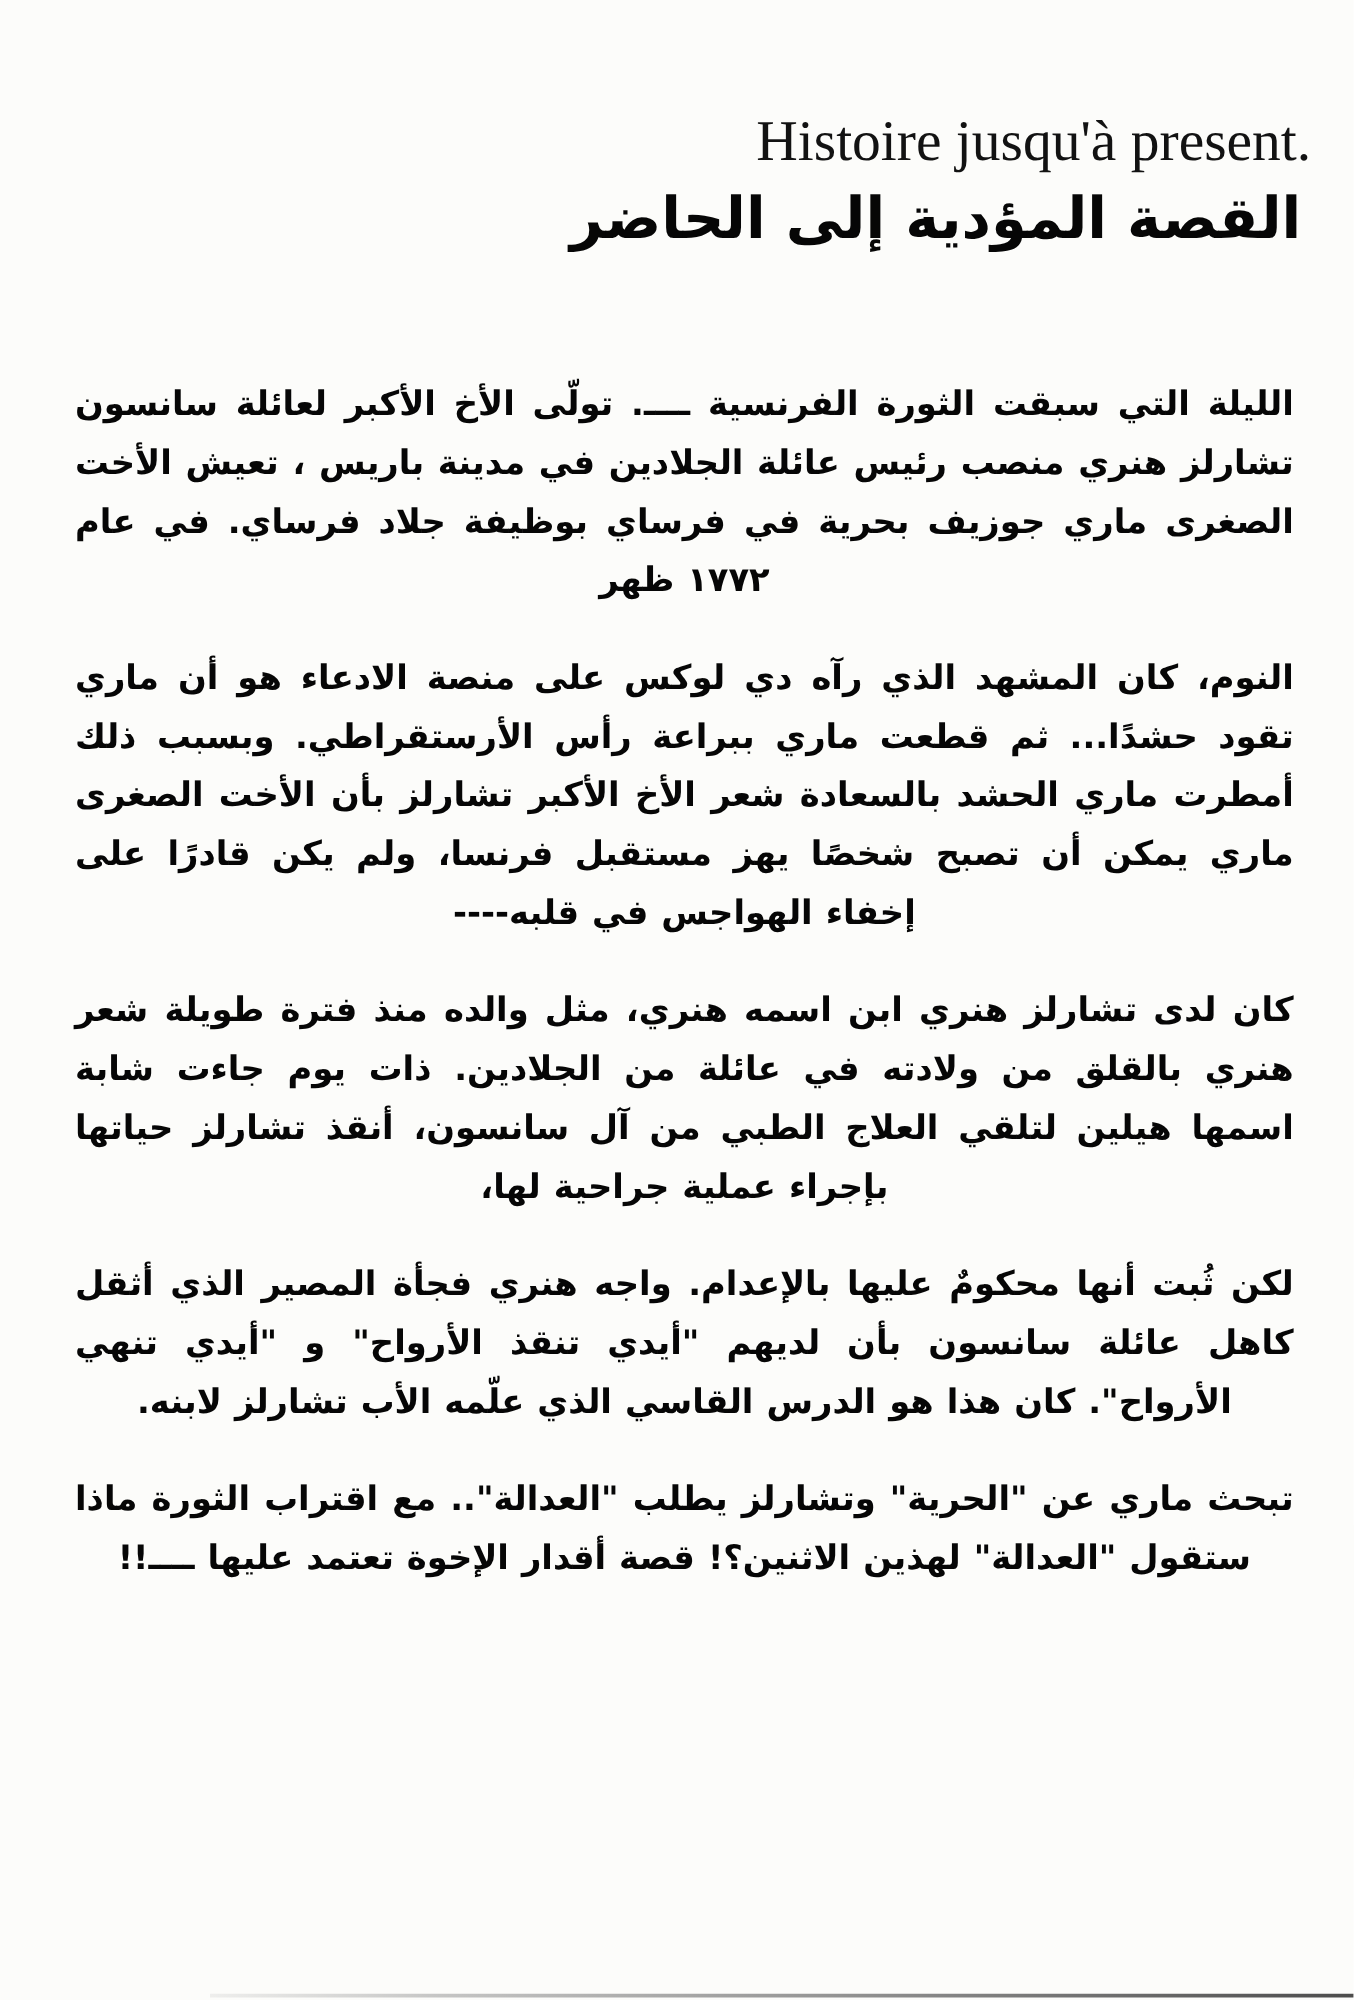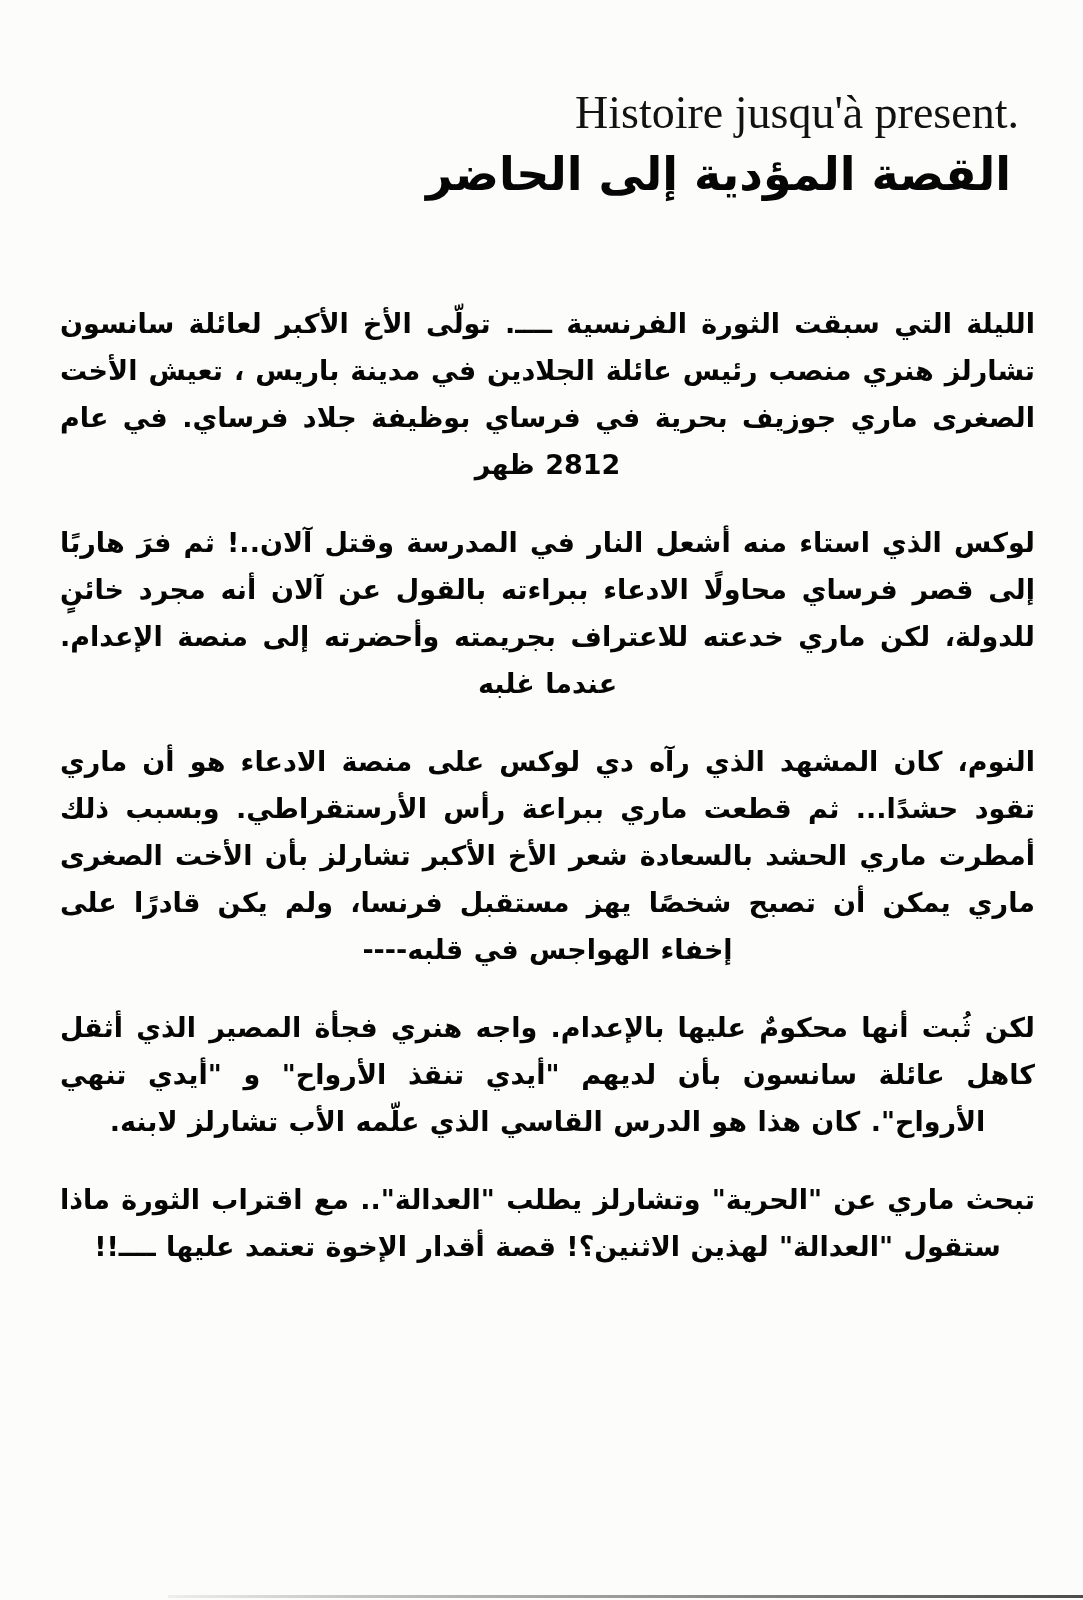--- a/index.html
+++ b/index.html
@@ -8,21 +8,21 @@
     width: 1083px;
     height: 1600px;
     background: #fcfcfa;
     overflow: hidden;
     font-family: "DejaVu Sans", sans-serif;
     color: #060606;
   }
   .titles {
     position: absolute;
     top: 86px;
-    left: 575px;
+    left: 605px;
     width: 436px;
     text-align: right;
   }
   .title-fr {
     font-family: "Liberation Serif", "DejaVu Serif", serif;
     font-size: 46px;
     line-height: 54px;
     color: #121212;
     white-space: nowrap;
   }
@@ -69,22 +69,22 @@
 <body>
 
 <div class="page">
 
   <header class="titles">
     <div class="title-fr">Histoire jusqu'à present.</div>
     <div class="title-ar">القصة المؤدية إلى الحاضر</div>
   </header>
 
   <main class="body-text">
-    <p>الليلة التي سبقت الثورة الفرنسية ــــ. تولّى الأخ الأكبر لعائلة سانسون تشارلز هنري منصب رئيس عائلة الجلادين في مدينة باريس ، تعيش الأخت الصغرى ماري جوزيف بحرية في فرساي بوظيفة جلاد فرساي. في عام 2812 ظهر</p>
-    <p>لوكس الذي استاء منه أشعل النار في المدرسة وقتل آلان..! ثم فرَ هاربًا إلى قصر فرساي محاولًا الادعاء ببراءته بالقول عن آلان أنه مجرد خائنٍ للدولة، لكن ماري خدعته للاعتراف بجريمته وأحضرته إلى منصة الإعدام. عندما غلبه</p>
+    <p>الليلة التي سبقت الثورة الفرنسية ــــ. تولّى الأخ الأكبر لعائلة سانسون تشارلز هنري منصب رئيس عائلة الجلادين في مدينة باريس ، تعيش الأخت الصغرى ماري جوزيف بحرية في فرساي بوظيفة جلاد فرساي. في عام ١٧٧٢ ظهر</p>
     <p>النوم، كان المشهد الذي رآه دي لوكس على منصة الادعاء هو أن ماري تقود حشدًا... ثم قطعت ماري ببراعة رأس الأرستقراطي. وبسبب ذلك أمطرت ماري الحشد بالسعادة شعر الأخ الأكبر تشارلز بأن الأخت الصغرى ماري يمكن أن تصبح شخصًا يهز مستقبل فرنسا، ولم يكن قادرًا على إخفاء الهواجس في قلبه----</p>
+    <p>كان لدى تشارلز هنري ابن اسمه هنري، مثل والده منذ فترة طويلة شعر هنري بالقلق من ولادته في عائلة من الجلادين. ذات يوم جاءت شابة اسمها هيلين لتلقي العلاج الطبي من آل سانسون، أنقذ تشارلز حياتها بإجراء عملية جراحية لها،</p>
     <p>لكن ثُبت أنها محكومٌ عليها بالإعدام. واجه هنري فجأة المصير الذي أثقل كاهل عائلة سانسون بأن لديهم "أيدي تنقذ الأرواح" و "أيدي تنهي الأرواح". كان هذا هو الدرس القاسي الذي علّمه الأب تشارلز لابنه.</p>
     <p>تبحث ماري عن "الحرية" وتشارلز يطلب "العدالة".. مع اقتراب الثورة ماذا ستقول "العدالة" لهذين الاثنين؟! قصة أقدار الإخوة تعتمد عليها ــــ!!</p>
   </main>
 
   <div class="scan-line"></div>
 
 </div>
 
 </body></html>

